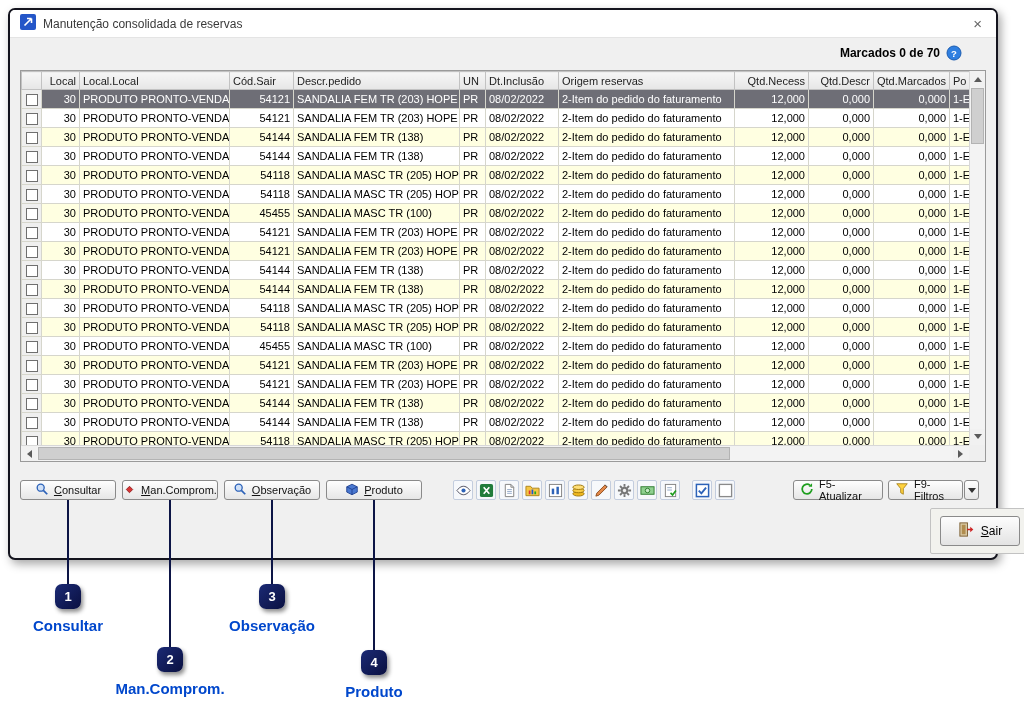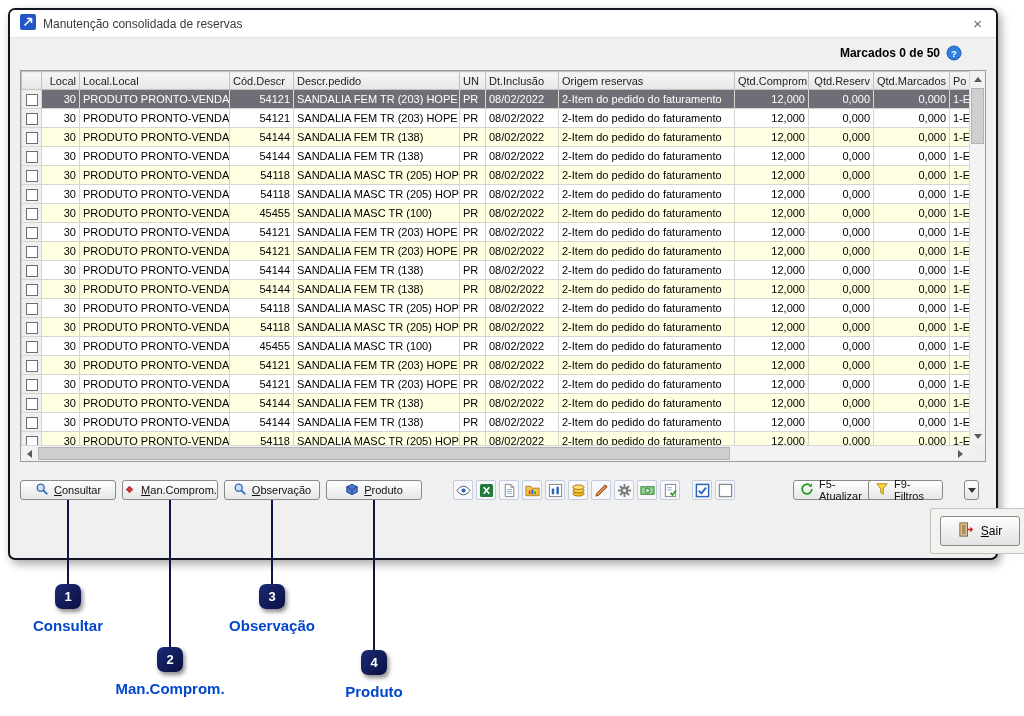--- a/index.html
+++ b/index.html
@@ -80,21 +80,21 @@
 
     <div class="titlebar">
       <span><svg viewBox="0 0 16 16" width="16" height="16">
             <rect width="16" height="16" rx="2" fill="#2456c8"></rect>
             <path d="M4.5 11.5l7-7M11.5 4.5H7M11.5 4.5V9" fill="none" stroke="#fff" stroke-width="1.6"></path>
           </svg></span>
       <span class="title-text">Manutenção consolidada de reservas</span>
       <span class="close">×</span>
     </div>
 
-    <div class="marcados">Marcados 0 de 50</div>
+    <div class="marcados">Marcados 0 de 70</div>
     <span class="help"><svg viewBox="0 0 16 16" width="16" height="16">
           <circle cx="8" cy="8" r="7" fill="#2f7fe0" stroke="#1b5cb0"></circle>
           <text x="8" y="11.5" text-anchor="middle" font-size="9.5" font-weight="bold" fill="#fff" font-family="Liberation Sans, sans-serif">?</text>
         </svg></span>
 
     <div class="grid">
       <table>
         <colgroup>
           <col style="width:20px">
             <col style="width:38px">
@@ -107,27 +107,27 @@
           <col style="width:74px">
             <col style="width:65px">
             <col style="width:76px">
             <col style="width:22px">
         </colgroup>
         <thead>
           <tr>
             <th class="c-check"></th>
             <th class="rt">Local</th>
             <th>Local.Local</th>
-            <th>Cód.Descr</th>
+            <th>Cód.Sair</th>
             <th>Descr.pedido</th>
             <th>UN</th>
             <th>Dt.Inclusão</th>
             <th>Origem reservas</th>
-            <th class="rt">Qtd.Comprom</th>
-            <th class="rt">Qtd.Reserv</th>
+            <th class="rt">Qtd.Necess</th>
+            <th class="rt">Qtd.Descr</th>
             <th class="rt">Qtd.Marcados</th>
             <th>Po</th>
           </tr>
         </thead>
         <tbody>
             <tr class="sel">
     <td class="c-check"><span class="cb"></span></td>
     <td class="num">30</td>
     <td>PRODUTO PRONTO-VENDA</td>
     <td class="num">54121</td>
@@ -527,21 +527,21 @@
         </span>
     </div>
 
     <div class="btn" style="left:783px;width:90px">
       <span><svg viewBox="0 0 16 16" width="14" height="14">
             <path d="M13.5 8a5.5 5.5 0 1 1-2-4.2" fill="none" stroke="#1e9e1e" stroke-width="2"></path>
             <path d="M13.8 1.5v4h-4z" fill="#1e9e1e"></path>
           </svg></span>
       <span class="lbl">F5-Atualizar</span>
     </div>
-    <div class="btn" style="left:858px;width:75px">
+    <div class="btn" style="left:878px;width:75px">
       <span><svg viewBox="0 0 16 16" width="14" height="14">
             <path d="M2 2h12l-4.5 5.5V14l-3-1.8V7.5z" fill="#ffd23e" stroke="#a8821a"></path>
           </svg></span>
       <span class="lbl">F9-Filtros</span>
     </div>
     <div class="drop">
         <span class="t-dd"></span>
       </div>
 
     <div class="sair-panel">

